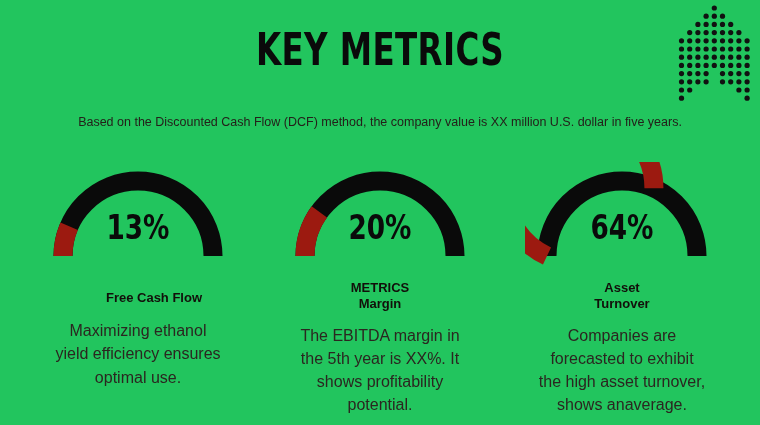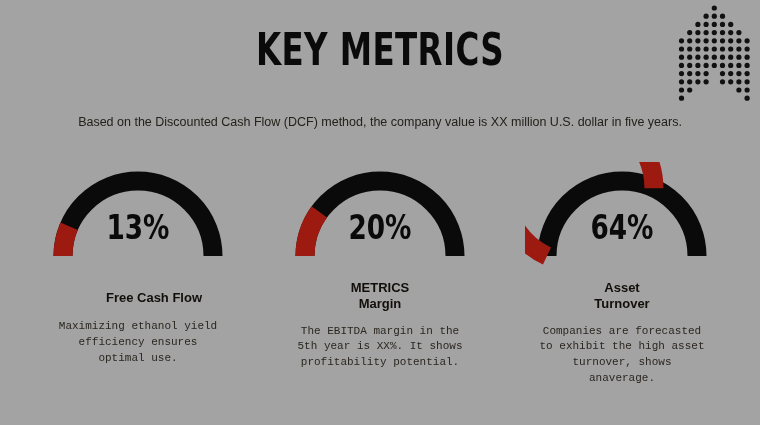--- a/index.html
+++ b/index.html
@@ -9,21 +9,21 @@
     font-family:"Liberation Sans", sans-serif;
     overflow:hidden;
     position:relative;
   }
 
   
   .slide {
     position:relative;
     width:760px;
     height:425px;
-    background:#a3a3a3;
+    background:#22c55e;
     overflow:hidden;
   }
 
   
   .dots {
     position:absolute;
     top:4px;
     right:6px;
     width:76px;
     height:104px;
@@ -100,25 +100,24 @@
     text-align:center;
     font-size:13px;
     font-weight:bold;
     color:#120F0A;
     line-height:1.25;
     max-width:170px;
   }
   .metric-desc {
     margin-top:12px;
     text-align:center;
-    font-size:11px;
+    font-size:16px;
     color:#2B2620;
     line-height:1.45;
     max-width:168px;
-    font-family:Liberation Mono, monospace;
   }
 
   
   .metric.m1 .metric-label { margin-top:24px;padding-left:32px; }
   .metric.m1 .metric-desc  { margin-top:13px; }
   .metric.m2 .metric-label { margin-top:14px; }
   .metric.m2 .metric-desc  { margin-top:11px; }
   .metric.m3 .metric-label { margin-top:14px; }
   .metric.m3 .metric-desc  { margin-top:11px; }
 </style>

